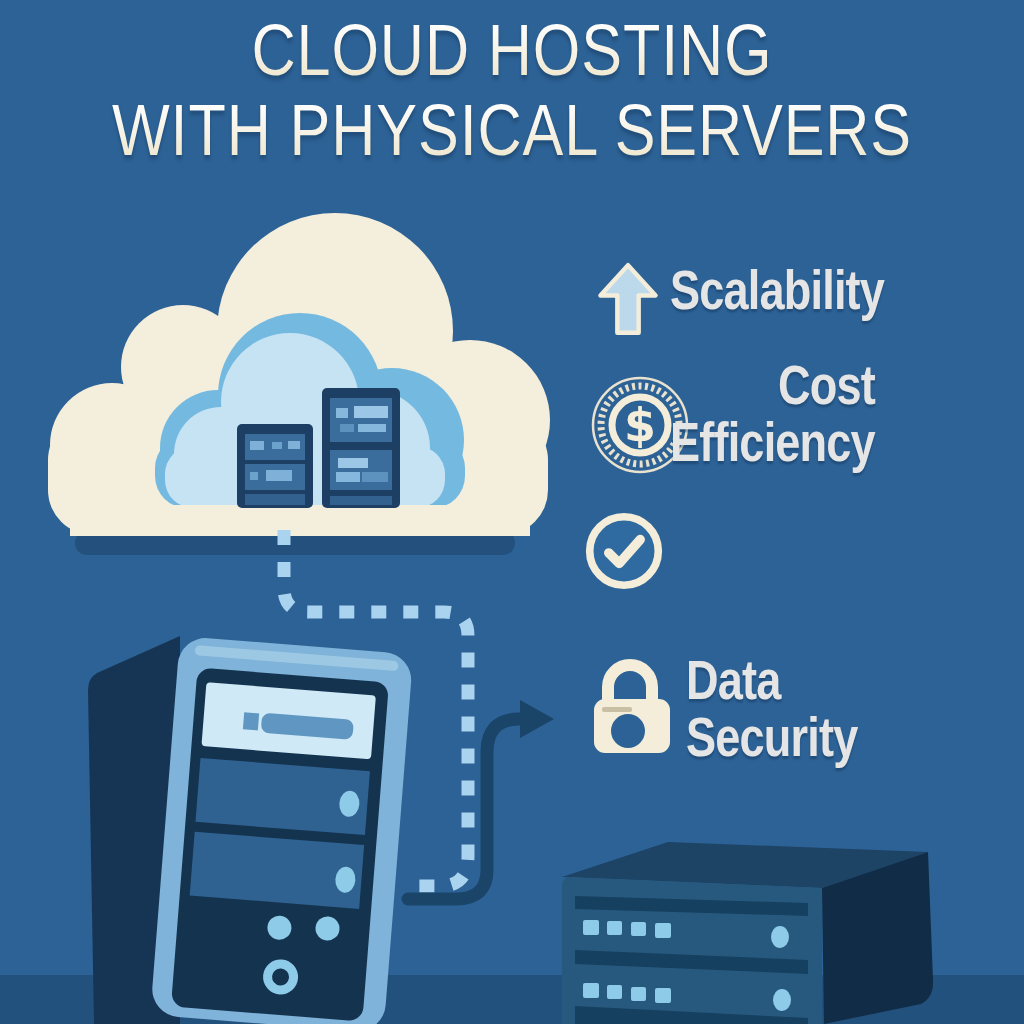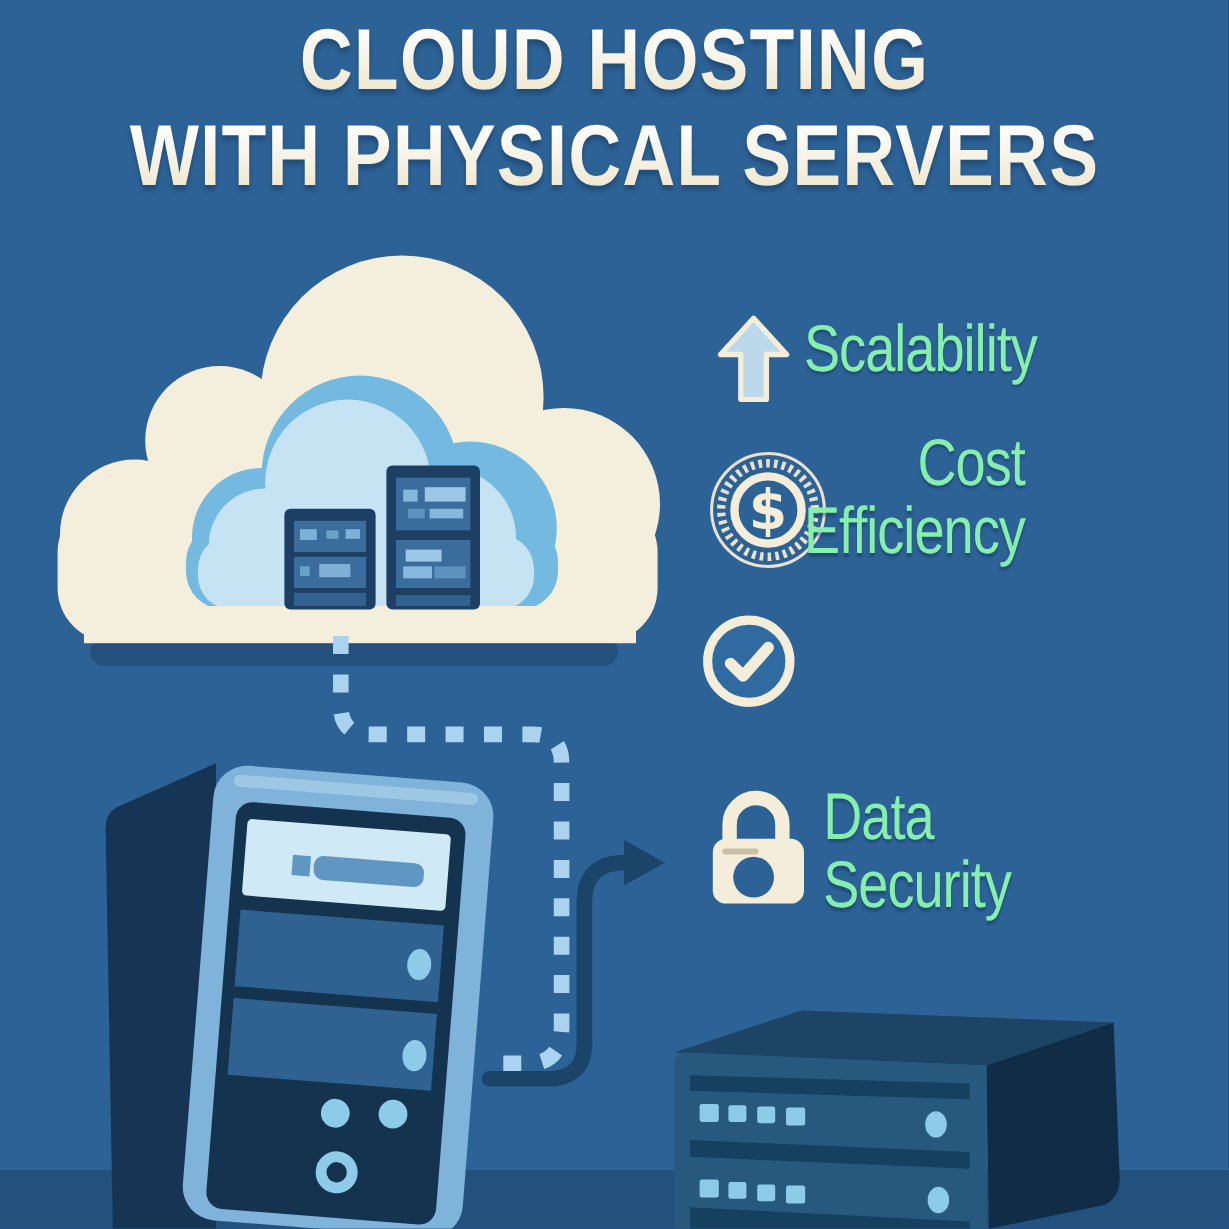--- a/index.html
+++ b/index.html
@@ -7,36 +7,36 @@
     position:relative;width:1024px;height:1024px;overflow:hidden;
     background:#2d6296;
     font-family:"Liberation Sans","DejaVu Sans",sans-serif;
   }
   svg{display:block}
   .scene{position:absolute;left:0;top:0;width:1024px;height:1024px;}
 
   
   .title{
     position:absolute;left:0;top:10px;width:1024px;text-align:center;
-    color:#f4eedc;font-weight:bold;
+    color:#f4eedc;font-weight:normal;
   }
   .title-line{
     font-size:72px;line-height:80px;letter-spacing:1px;
     transform:scaleX(0.85);transform-origin:50% 50%;
     white-space:nowrap;
     background:linear-gradient(#ffffff 15%, #efe7cf 85%);
     -webkit-background-clip:text;background-clip:text;
     -webkit-text-fill-color:transparent;
     filter:drop-shadow(0 4px 2px rgba(16,48,82,0.45));
   }
 
   
   .benefit-icon{position:absolute;}
   .benefit-label{
-    position:absolute;left:670px;color:#86efac;font-weight:normal;
+    position:absolute;left:670px;color:#e5e5e5;font-weight:bold;
     font-size:55px;line-height:57px;letter-spacing:-1px;
     text-shadow:0 3px 2px rgba(16,48,82,0.40);
   }
   .benefit-line{transform:scaleX(0.82);transform-origin:left center;white-space:nowrap;}
 </style>
 </head>
 <body>
 
 <div class="canvas">
 

